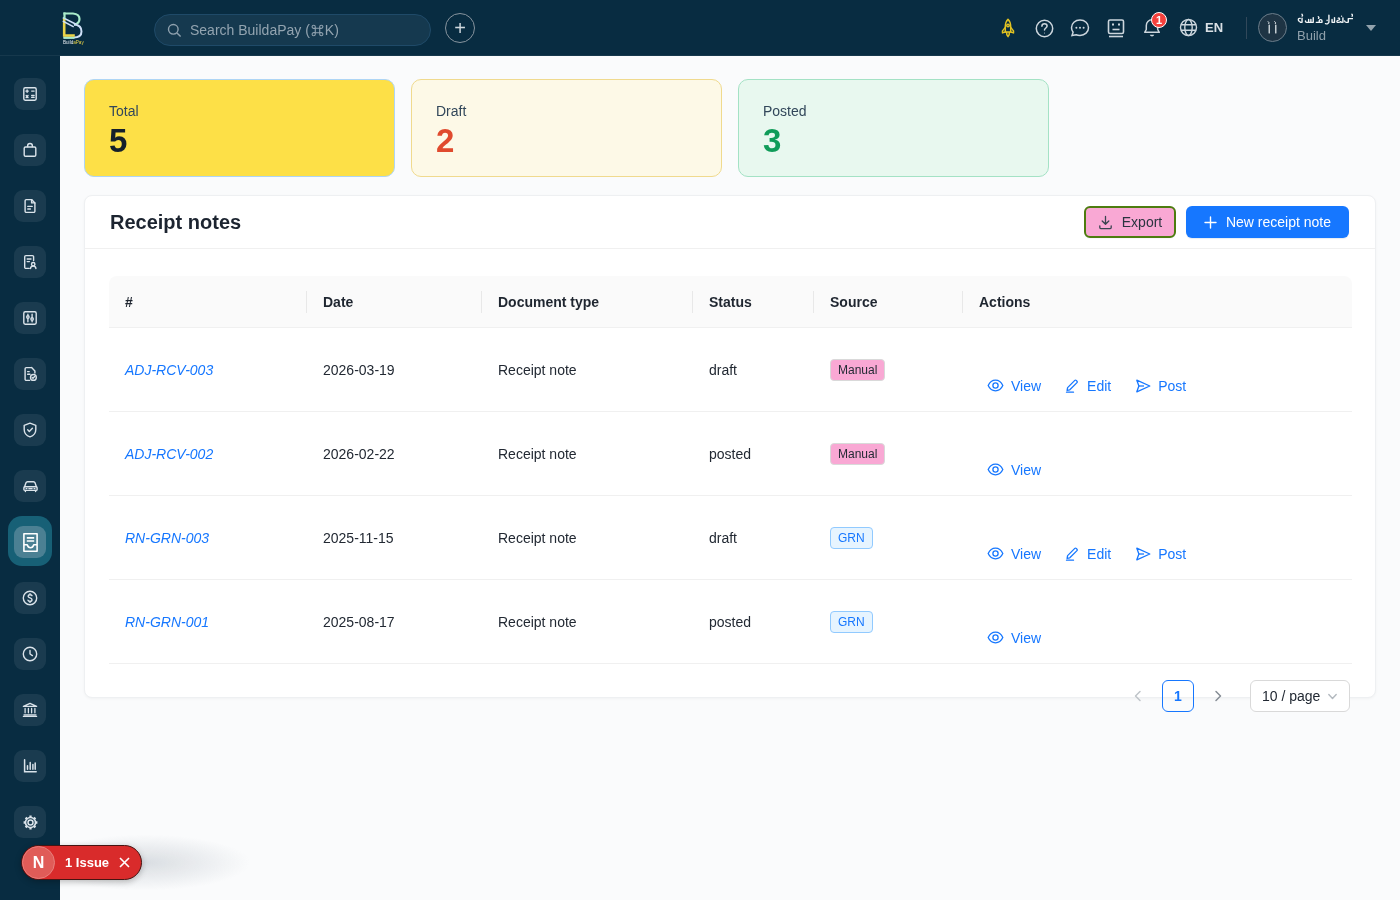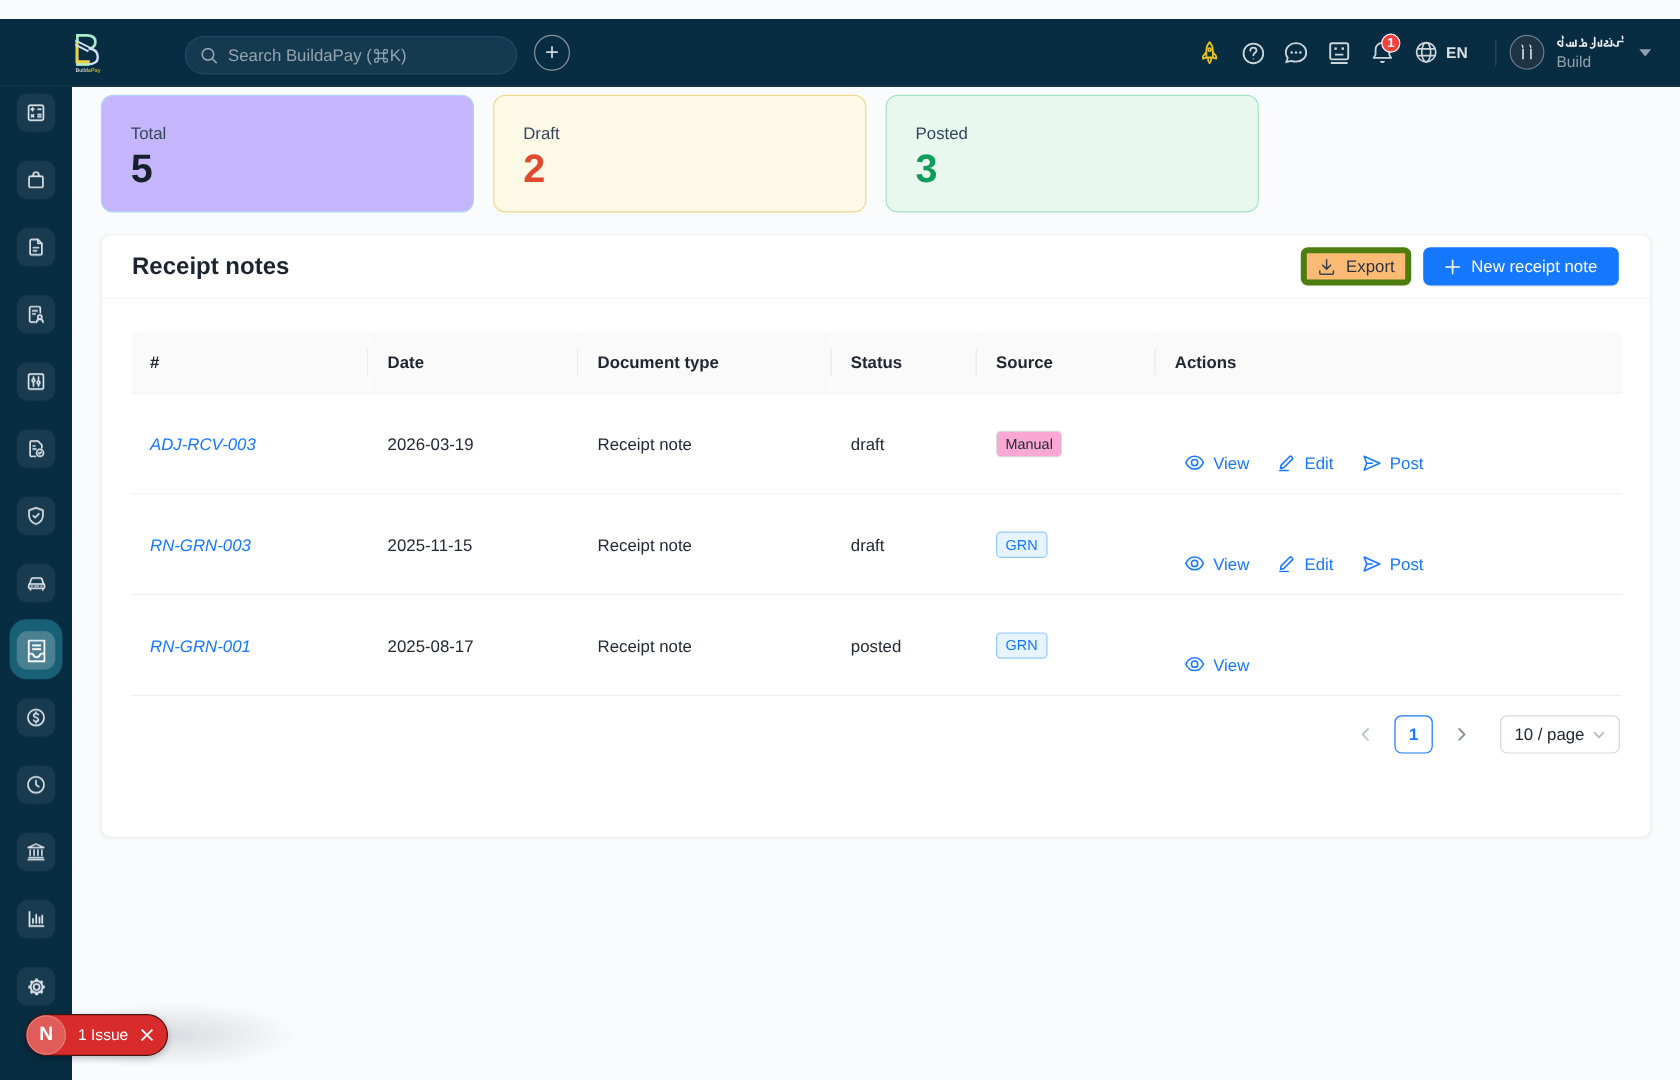--- a/index.html
+++ b/index.html
@@ -1,18 +1,18 @@
 <!DOCTYPE html>
 <html><head>
 <meta charset="utf-8">
 <style>
   * { margin:0; padding:0; box-sizing:border-box; }
   html,body { width:1400px; height:900px; overflow:hidden; font-family:"Liberation Sans", sans-serif; background:#fafbfc; }
   
-  .nav { position:fixed; top:16px; left:0; width:1400px; height:56px; background:#082c41; z-index:20;
+  .nav { position:fixed; top:0; left:0; width:1400px; height:56px; background:#082c41; z-index:20;
          display:flex; align-items:center; border-bottom:1px solid rgba(255,255,255,0.06);}
   .logo { position:absolute; left:60px; top:11px; }
   .search { position:absolute; left:154px; top:14px; width:277px; height:32px; background:#15394f; border:1px solid #1f4a68;
             border-radius:16px; display:flex; align-items:center; padding-left:12px; color:#93a4b0; font-size:14px; }
   .search svg:first-child { margin-right:8px; }
   .plusbtn { position:absolute; left:445px; top:13px; width:30px; height:30px; border-radius:50%; border:1px solid #87949e;
              color:#cfd8de; font-size:20px; font-weight:300; display:flex; align-items:center; justify-content:center; }
   .navicons { position:absolute; left:990px; top:0; width:410px; height:56px; }
   .nico { position:absolute; top:0; width:36px; height:56px; display:flex; align-items:center; justify-content:center; }
   .lang { display:flex; align-items:center; color:#d9e0e5; font-size:13px; font-weight:bold; }
@@ -29,33 +29,33 @@
   .sitem { position:absolute; left:14px; width:32px; height:32px; border-radius:9px; background:rgba(255,255,255,0.075);
            display:flex; align-items:center; justify-content:center; }
   .sitem.active { background:#4b8093; left:14px; width:32px; height:32px; border-radius:9px; }
   .activewrap { position:absolute; left:8px; top:460px; width:44px; height:50px; border-radius:14px; background:#176076; }
   
   .main { position:absolute; left:60px; top:56px; width:1340px; height:844px; background:#fafbfc; }
   .stats { position:absolute; left:24px; top:23px; display:flex; gap:16px; }
   .scard { width:311px; height:98px; border-radius:10px; padding:23px 24px; border:1px solid; }
   .scard .lbl { font-size:14px; color:#32475a; }
   .scard .val { font-size:33px; font-weight:bold; margin-top:4px; line-height:35px; }
-  .sc-blue { background:#c4b5fd; border-color:#aed5f5; }
+  .sc-blue { background:#fde047; border-color:#aed5f5; }
   .sc-yellow { background:#fdf9e7; border-color:#f0da8e; }
   .sc-green { background:#e8f8ef; border-color:#a4e2c5; }
   .v-dark { color:#15202b; }
   .v-orange { color:#e04b2e; }
   .v-green { color:#109c59; }
   
   .panel { position:absolute; left:24px; top:139px; width:1292px; height:503px; background:#fff; border-radius:8px;
            border:1px solid #eef0f2; box-shadow:0 1px 3px rgba(0,0,0,0.04); }
   .phead { height:53px; border-bottom:1px solid #f0f0f0; display:flex; align-items:center; padding:0 26px 0 25px; }
   .ptitle { font-size:20px; font-weight:bold; color:#1c2430; flex:1; }
   .btn { height:32px; border-radius:6px; font-size:14px; display:flex; align-items:center; justify-content:center; }
-  .btn-export { width:92px; border:5px solid #4d7c0f; background:#fdba74; color:#2b3440; gap:9px; box-shadow:0 1px 1px rgba(0,0,0,0.03);}
+  .btn-export { width:92px; border:2px solid #4d7c0f; background:#f9a8d4; color:#2b3440; gap:9px; box-shadow:0 1px 1px rgba(0,0,0,0.03);}
   .btn-new { width:163px; background:#1677ff; color:#fff; margin-left:10px; gap:9px; box-shadow:0 1px 1px rgba(5,60,130,0.1);}
   
   .twrap { padding:27px 25px 0 24px; }
   table { border-collapse:collapse; width:1243px; table-layout:fixed; font-size:14px; color:#222933; }
   th { background:#fafafa; font-weight:bold; text-align:left; padding:18px 16px 17px; position:relative; color:#1f2630;}
   th:first-child { border-top-left-radius:8px; }
   th:last-child { border-top-right-radius:8px; }
   th .sep { position:absolute; right:0; top:15px; width:1px; height:22px; background:#e8e8e8; }
   td { padding:17px 16px; border-bottom:1px solid #f0f0f0; height:22px; }
   tr th { border-bottom:1px solid #f0f0f0; }
@@ -69,21 +69,21 @@
   .pagin { display:flex; justify-content:flex-end; align-items:center; gap:8px; margin-top:16px; padding-right:0px; }
   .pgi { width:32px; height:32px; display:flex; align-items:center; justify-content:center; font-size:14px; }
   .pg-cur { border:1px solid #1677ff; color:#1677ff; border-radius:6px; font-weight:600; }
   .pg-sel { width:100px; height:32px; border:1px solid #d9d9d9; border-radius:6px; background:#fff; display:flex; margin-left:8px;
             align-items:center; padding:0 11px; font-size:14px; color:#222933; justify-content:space-between;}
   
   .pill { position:fixed; left:21px; top:845px; height:35px; border-radius:18px; background:#d92b2b; border:1px solid #471412;
           display:flex; align-items:center; padding:0 10px 0 0; z-index:30; box-shadow:0 2px 6px rgba(0,0,0,0.25);}
   .pill .nav-cir { width:33px; height:33px; border-radius:50%; background:#e05c58; border:1px solid #e87f7c; color:#fff;
                    display:flex; align-items:center; justify-content:center; font-size:16px; font-weight:bold; margin-right:10px;}
-  .pill .ptxt { color:#fff; font-size:13px; font-weight:normal; margin-right:9px; }
+  .pill .ptxt { color:#fff; font-size:13px; font-weight:bold; margin-right:9px; }
 </style>
 </head>
 <body>
 <header class="nav">
   <div class="logo">
     <svg width="24" height="34" viewBox="0 0 24 34">
       <g fill="none" stroke-linecap="square">
         <path d="M4.5 2.5 H13 Q19.5 3 19.5 8 Q19.5 12 15 13.5" stroke="#a9ecca" stroke-width="2.2"></path>
         <path d="M15 13.5 Q21.5 14.5 21.5 20.5 Q21.5 26.5 13.5 26.5 L4.5 26.5" stroke="#cfe0f8" stroke-width="2"></path>
         <path d="M4.5 26.8 L13.5 26.8" stroke="#a9ecca" stroke-width="2"></path>
@@ -344,20 +344,35 @@
                       <circle cx="8.5" cy="8.5" r="2.6"></circle>
                     </svg>View</span>
                   <span class="alink"><svg width="15" height="15" viewBox="0 0 15 15" fill="none" stroke="#1677ff" stroke-width="1.3" stroke-linecap="round" stroke-linejoin="round">
                       <path d="M2.6 9.6 L9.8 2.4 Q10.5 1.7 11.2 2.4 L12 3.2 Q12.7 3.9 12 4.6 L4.8 11.8 L2.1 12.3 Z"></path>
                       <path d="M1.5 14.2 H8.5"></path>
                     </svg>Edit</span>
                   <span class="alink"><svg width="16" height="16" viewBox="0 0 16 16" fill="none" stroke="#1677ff" stroke-width="1.3" stroke-linejoin="round">
                       <path d="M1.8 13.8 L14.8 8 L1.8 2.2 L3.9 8 Z"></path>
                       <path d="M3.9 8 H9"></path>
                     </svg>Post</span>
+                </div>
+              </td>
+            </tr>
+          <tr>
+              <td><a class="lk">ADJ-RCV-002</a></td>
+              <td>2026-02-22</td>
+              <td>Receipt note</td>
+              <td>posted</td>
+              <td><span class="tag tag-gray">Manual</span></td>
+              <td>
+                <div class="acts">
+                  <span class="alink"><svg width="17" height="17" viewBox="0 0 17 17" fill="none" stroke="#1677ff" stroke-width="1.3">
+                      <path d="M1.2 8.5 C2.8 5 5.4 3.2 8.5 3.2 C11.6 3.2 14.2 5 15.8 8.5 C14.2 12 11.6 13.8 8.5 13.8 C5.4 13.8 2.8 12 1.2 8.5 Z"></path>
+                      <circle cx="8.5" cy="8.5" r="2.6"></circle>
+                    </svg>View</span>
                 </div>
               </td>
             </tr>
           <tr>
               <td><a class="lk">RN-GRN-003</a></td>
               <td>2025-11-15</td>
               <td>Receipt note</td>
               <td>draft</td>
               <td><span class="tag tag-blue">GRN</span></td>
               <td>

